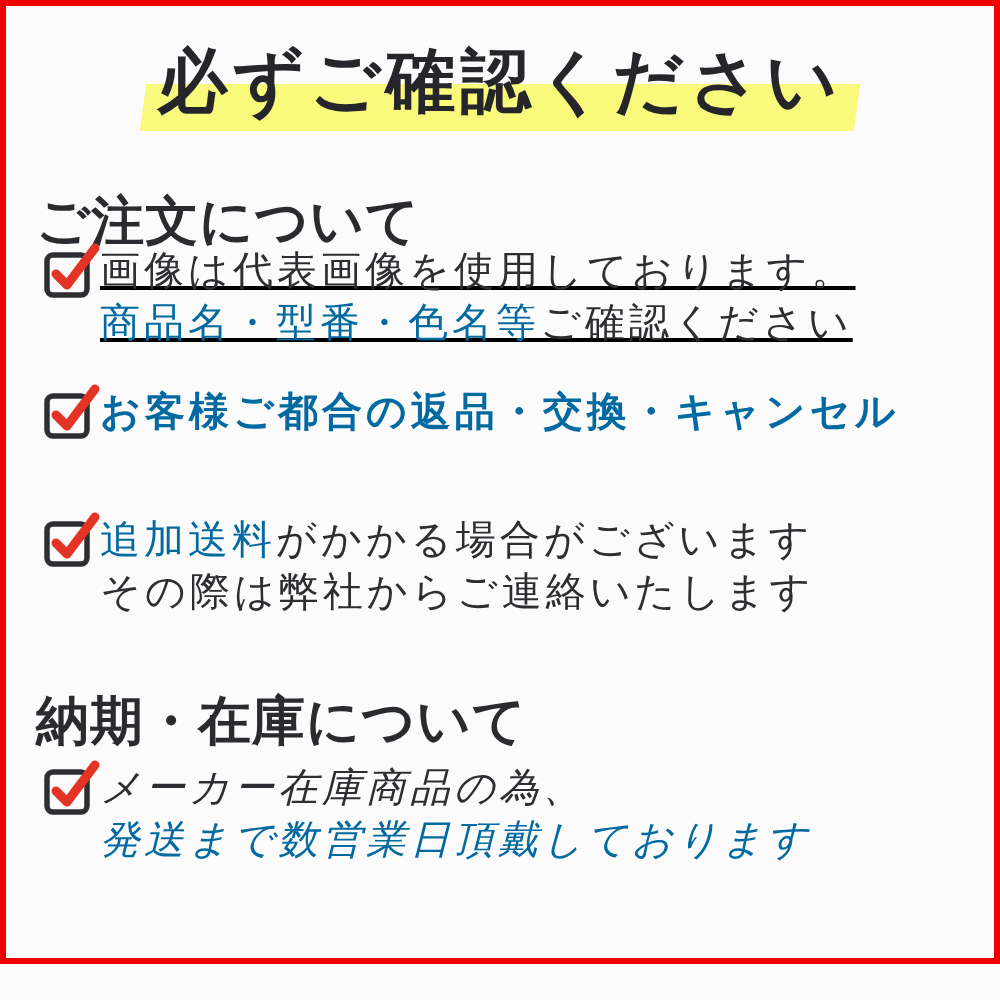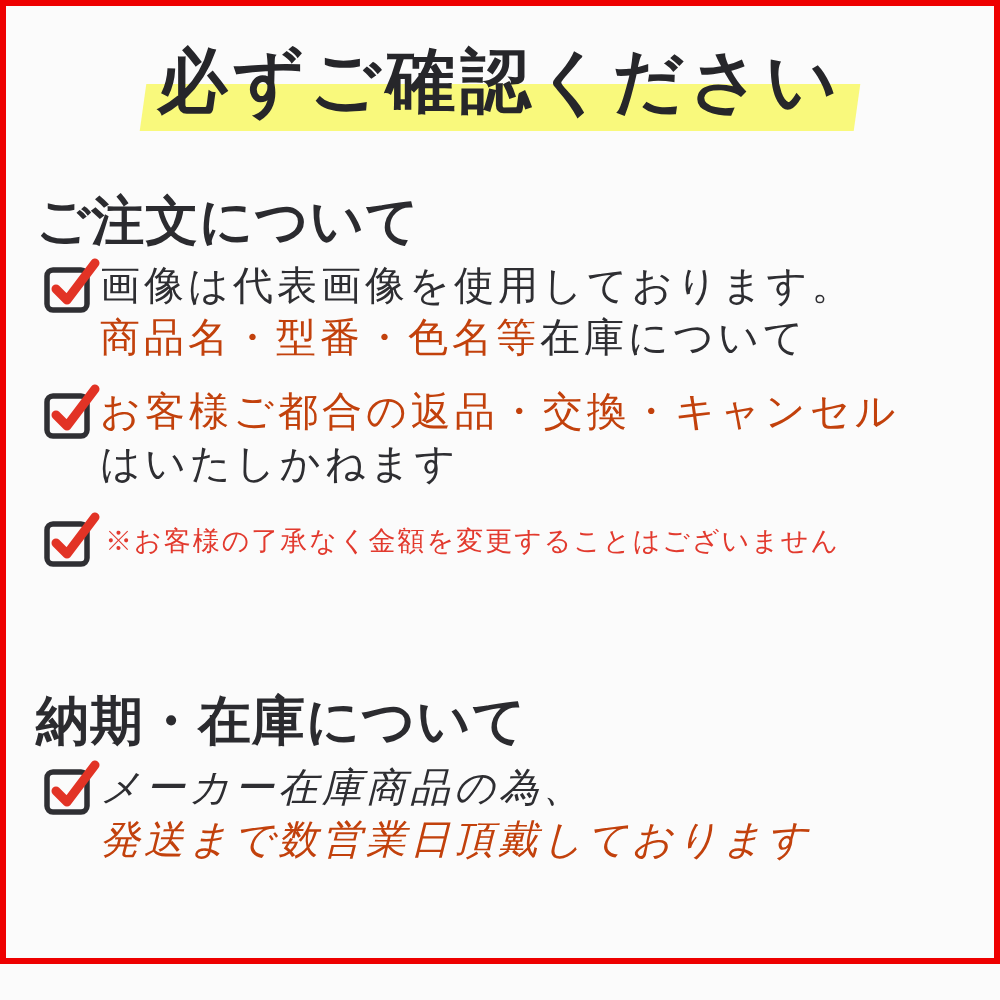--- a/index.html
+++ b/index.html
@@ -41,39 +41,39 @@
     margin: 8px;
     font-size: 53px;
     font-weight: bold;
     color: #2b2b2f;
     letter-spacing: 1px;
     line-height: 1.2;
   }
   .sec1 { top: 182px; }
   .sec2 { top: 682px; text-align: right; }
   .item { position: absolute; left: 43px; }
-  .item1 { top: 260px; }
-  .item2 { top: 386px; }
+  .item1 { top: 245px; text-decoration: underline; }
+  .item2 { top: 386px; font-weight: bold; }
   .item3 { top: 514px; }
   .item4 { top: 762px; font-style: italic; }
   .item5 { top: 886px; }
   .cb {
     position: absolute;
     left: 0; top: -2px;
     width: 58px; height: 56px;
   }
   .lines {
     margin-left: 57px;
     font-size: 40px;
     line-height: 52px;
     letter-spacing: 4px;
     color: #2e2e32;
     white-space: nowrap;
   }
-  .rd { color: #c2410c; }
+  .rd { color: #0369a1; }
   .note {
     margin-left: 62px;
     margin-top: 13px;
     font-size: 27px;
     line-height: 1.1;
     letter-spacing: 2px;
     color: #e23a2e;
     white-space: nowrap;
   }
 </style>
@@ -89,41 +89,43 @@
 
   <h2 class="sec sec1">ご注文について</h2>
 
   <div class="item item1">
     <svg class="cb" viewBox="0 0 58 56" aria-hidden="true">
       <rect x="4" y="12" width="40" height="40" rx="6" fill="none" stroke="#2f2f33" stroke-width="5.5"></rect>
       <polyline points="13,31 24,42 52,5" fill="none" stroke="#e23325" stroke-width="9" stroke-linecap="round" stroke-linejoin="round"></polyline>
     </svg>
     <div class="lines">
       <div><span>画像は代表画像を使用しております。</span></div>
-      <div><span class="rd">商品名・型番・色名等</span><span>在庫について</span></div>
+      <div><span class="rd">商品名・型番・色名等</span><span>ご確認ください</span></div>
     </div>
   </div>
 
   <div class="item item2">
     <svg class="cb" viewBox="0 0 58 56" aria-hidden="true">
       <rect x="4" y="12" width="40" height="40" rx="6" fill="none" stroke="#2f2f33" stroke-width="5.5"></rect>
       <polyline points="13,31 24,42 52,5" fill="none" stroke="#e23325" stroke-width="9" stroke-linecap="round" stroke-linejoin="round"></polyline>
     </svg>
     <div class="lines">
       <div><span class="rd">お客様ご都合の返品・交換・キャンセル</span></div>
-      <div><span>はいたしかねます</span></div>
     </div>
   </div>
 
   <div class="item item3">
     <svg class="cb" viewBox="0 0 58 56" aria-hidden="true">
       <rect x="4" y="12" width="40" height="40" rx="6" fill="none" stroke="#2f2f33" stroke-width="5.5"></rect>
       <polyline points="13,31 24,42 52,5" fill="none" stroke="#e23325" stroke-width="9" stroke-linecap="round" stroke-linejoin="round"></polyline>
     </svg>
-    <div class="note">※お客様の了承なく金額を変更することはございません</div>
+    <div class="lines">
+      <div><span class="rd">追加送料</span><span>がかかる場合がございます</span></div>
+      <div><span>その際は弊社からご連絡いたします</span></div>
+    </div>
   </div>
 
   <h2 class="sec sec2">納期・在庫について</h2>
 
   <div class="item item4">
     <svg class="cb" viewBox="0 0 58 56" aria-hidden="true">
       <rect x="4" y="12" width="40" height="40" rx="6" fill="none" stroke="#2f2f33" stroke-width="5.5"></rect>
       <polyline points="13,31 24,42 52,5" fill="none" stroke="#e23325" stroke-width="9" stroke-linecap="round" stroke-linejoin="round"></polyline>
     </svg>
     <div class="lines">

